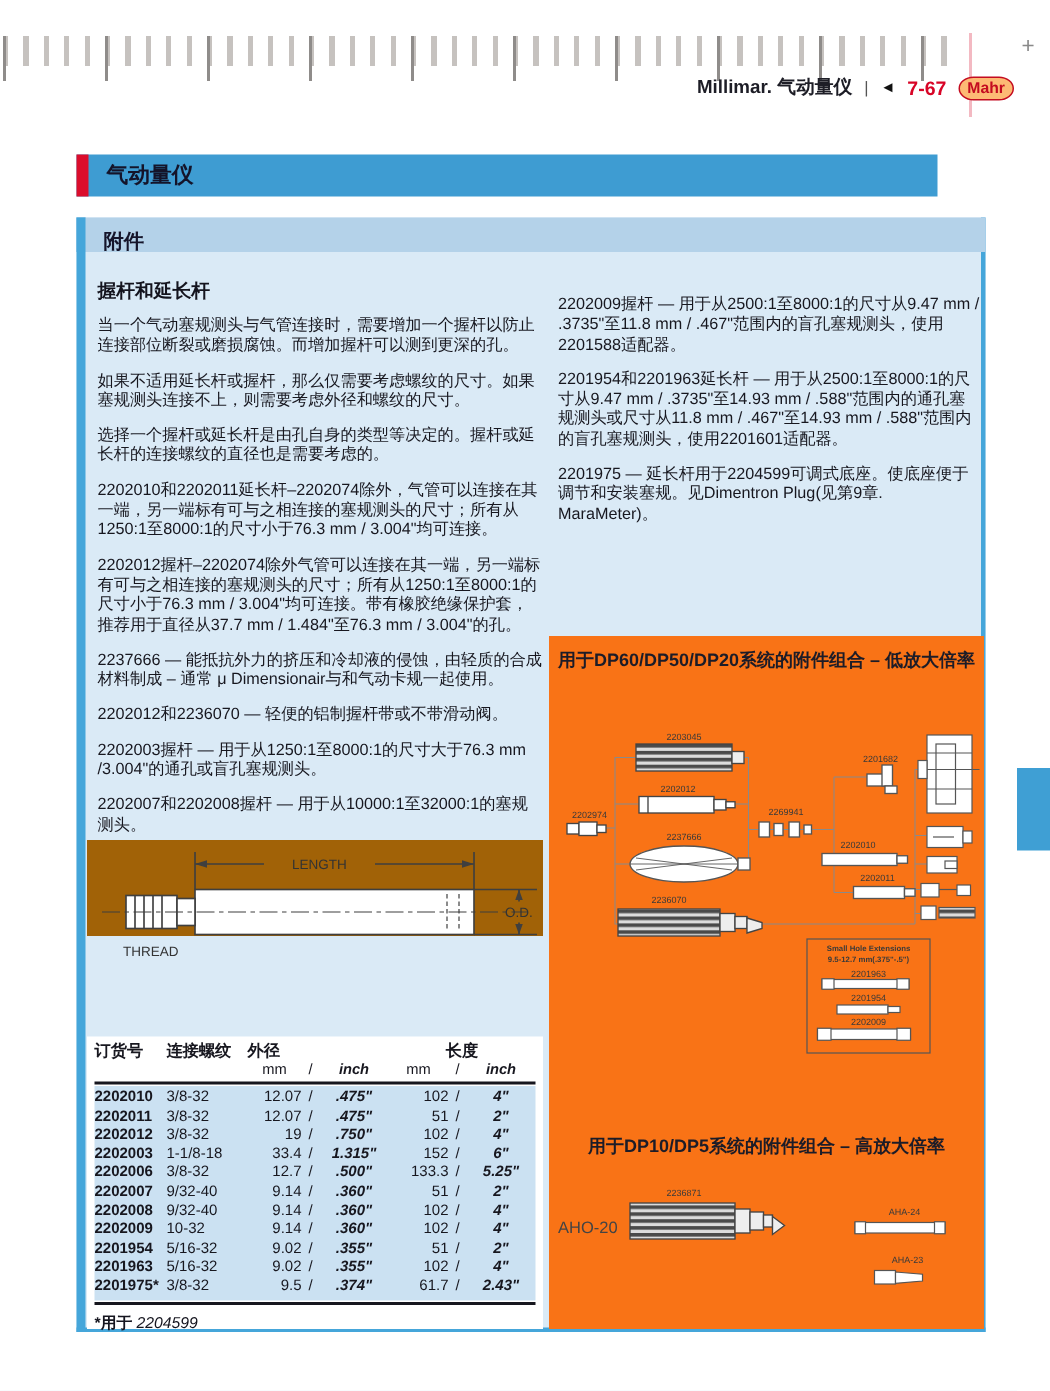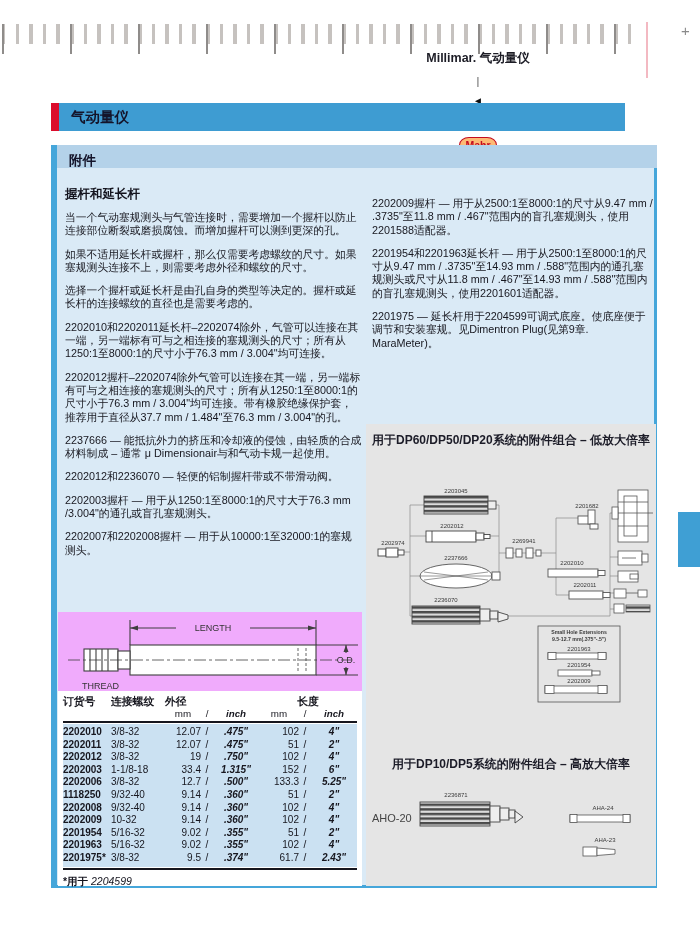--- a/index.html
+++ b/index.html
@@ -10,21 +10,21 @@
   
   .ruler-short{left:2px;top:24px;width:638px;height:20px;
     background:repeating-linear-gradient(90deg,#c6c2bf 0 3.5px,transparent 3.5px 13.6px);}
   .ruler-tall{left:2px;top:24px;width:640px;height:30px;
     background:repeating-linear-gradient(90deg,#8f8c8a 0 1.8px,transparent 1.8px 68px);}
   .regline{left:646px;top:22px;width:2px;height:56px;background:#f3b9c2;}
   .plusmark{left:681px;top:22px;font-size:15px;color:#8a8a8a;}
 
   
   .pagehead{left:280px;top:50px;width:396px;display:flex;justify-content:flex-end;
-    align-items:center;gap:8px;flex-direction:column;}
+    align-items:center;gap:8px;}
   .ph-brand{font-weight:bold;font-size:12.5px;color:#1d1d26;}
   .ph-sep{font-size:11px;color:#555;}
   .ph-arrow{font-size:10px;color:#111;}
   .ph-num{font-weight:bold;font-size:13px;color:#d80426;}
   .ph-logo{border:1.5px solid #c40b20;border-radius:10px/8px;padding:0px 5px;
     color:#c40b20;font-weight:bold;font-size:10.5px;line-height:14px;background:#fdba74;}
 
   
   .titlebar{left:51px;top:103px;width:574px;height:28px;background:#3e9cd2;
     border-left:8px solid #db0d2c;box-sizing:border-box;
@@ -38,24 +38,24 @@
     border-left:6px solid #45a6da;font-weight:bold;font-size:13.5px;line-height:31px;
     padding-left:12px;color:#14142a;}
 
   
   .lcol{left:65px;top:186px;width:297px;}
   .rcol{left:372px;top:197px;width:281px;}
   .colhead{font-weight:bold;font-size:12.5px;margin:0 0 8px 0;color:#14141e;}
   .para{font-size:10.8px;line-height:13.3px;margin:0 0 10px 0;color:#17171f;}
 
   
-  .drawpanel{left:58px;top:612px;width:304px;height:114px;background:#f0abfc;}
+  .drawpanel{left:58px;top:560px;width:304px;height:64px;background:#a16207;}
   .tablepanel{left:58px;top:691px;width:304px;height:195px;background:#fff;
     box-sizing:border-box;padding:3px 5px 0 5px;font-size:10px;}
-  .rightpanel{left:366px;top:424px;width:290px;height:462px;background:#e5e5e5;}
+  .rightpanel{left:366px;top:424px;width:290px;height:462px;background:#f97316;}
   .sidetab{left:678px;top:512px;width:22px;height:55px;background:#3f9fd4;}
 
   
   .tgrid{display:grid;grid-template-columns:48px 54px 36px 12px 46px 40px 12px 46px;align-items:baseline;}
   .thead1{font-weight:bold;font-size:10.8px;line-height:14px;}
   .thead2{font-size:9.8px;line-height:12px;}
   .od-span{grid-column:3/span 3;text-align:left;}
   .len-span{grid-column:6/span 3;text-align:center;}
   .g3{grid-column:3;}.g4{grid-column:4;}.g5{grid-column:5;}.g6{grid-column:6;}.g7{grid-column:7;}.g8{grid-column:8;}
   .rule{height:2px;background:#16161e;margin:1px 0;}
@@ -239,21 +239,21 @@
     <span class="cl">3/8-32</span>
     <span class="r">12.7</span>
     <span class="ctr">/</span>
     <span class="ctr inchv">.500"</span>
     <span class="r">133.3</span>
     <span class="ctr">/</span>
     <span class="ctr inchv">5.25"</span>
   </div>
 
   <div class="tgrid trow">
-    <span class="cl b">1118250</span>
+    <span class="cl b">2202007</span>
     <span class="cl">9/32-40</span>
     <span class="r">9.14</span>
     <span class="ctr">/</span>
     <span class="ctr inchv">.360"</span>
     <span class="r">51</span>
     <span class="ctr">/</span>
     <span class="ctr inchv">2"</span>
   </div>
 
   <div class="tgrid trow">

